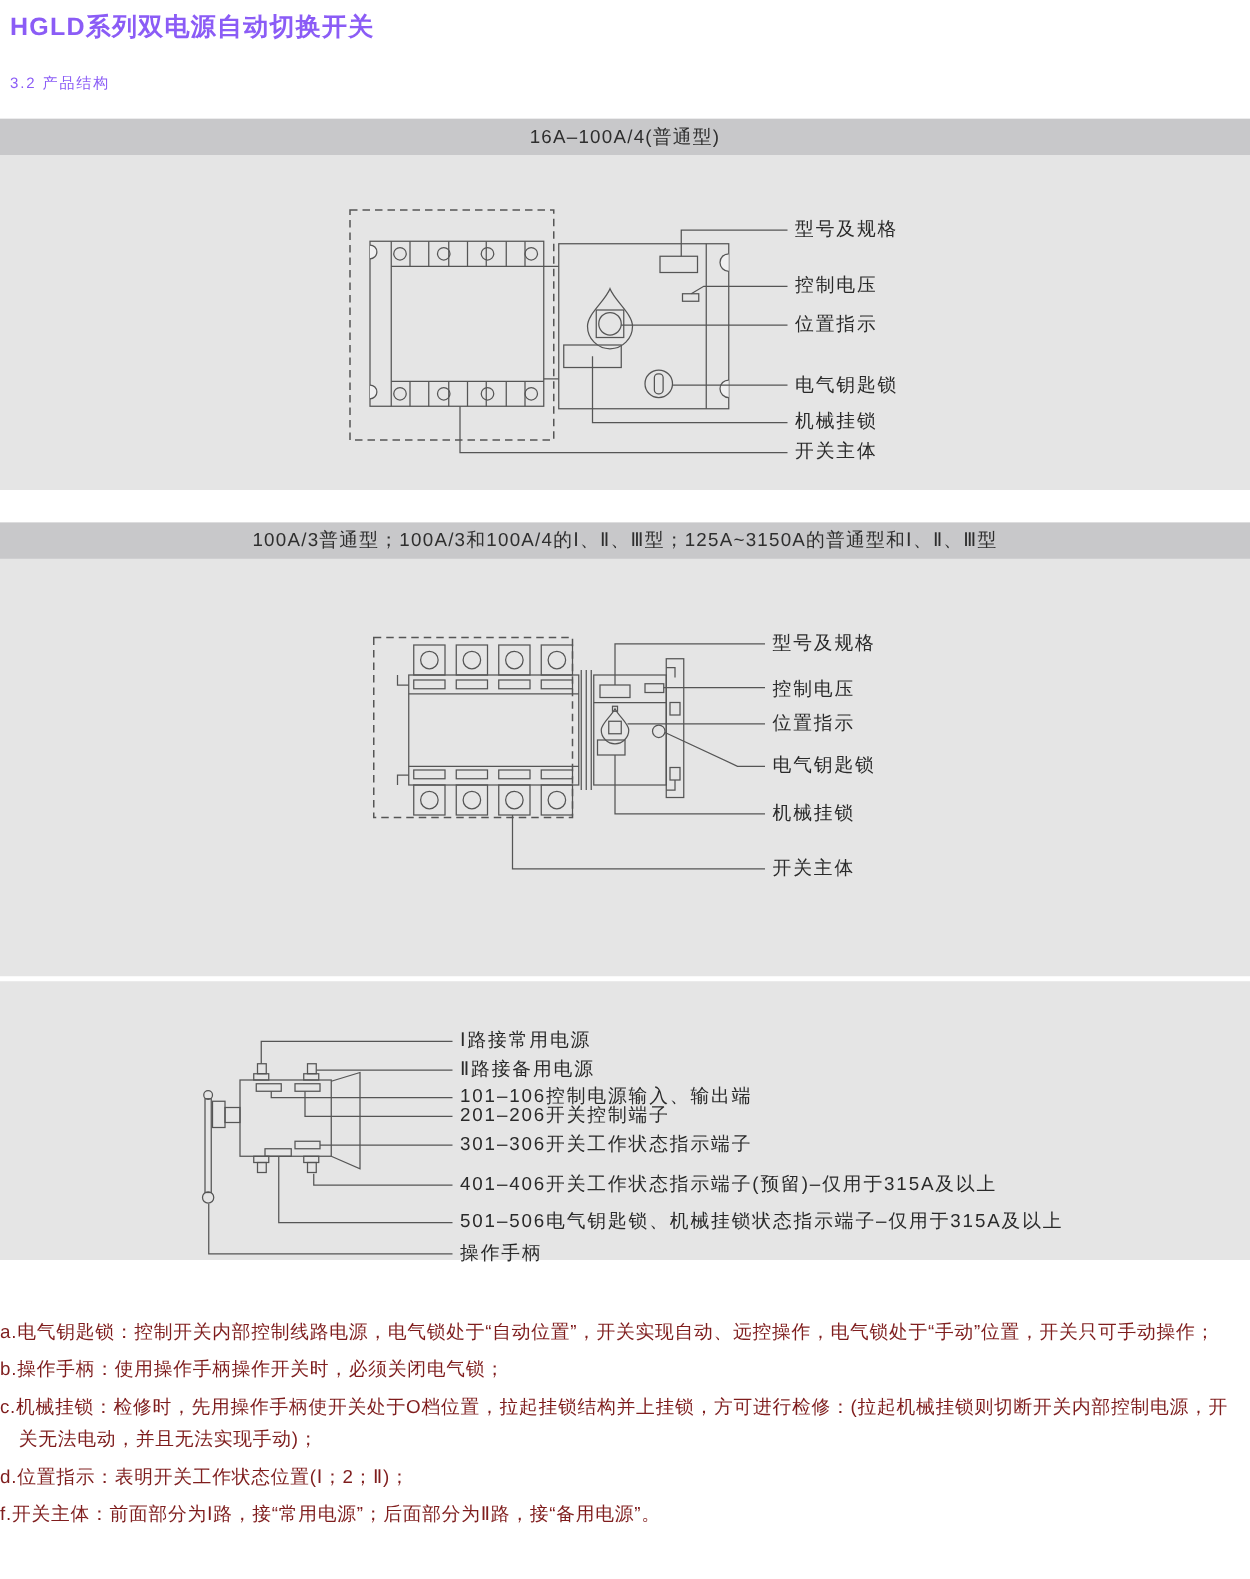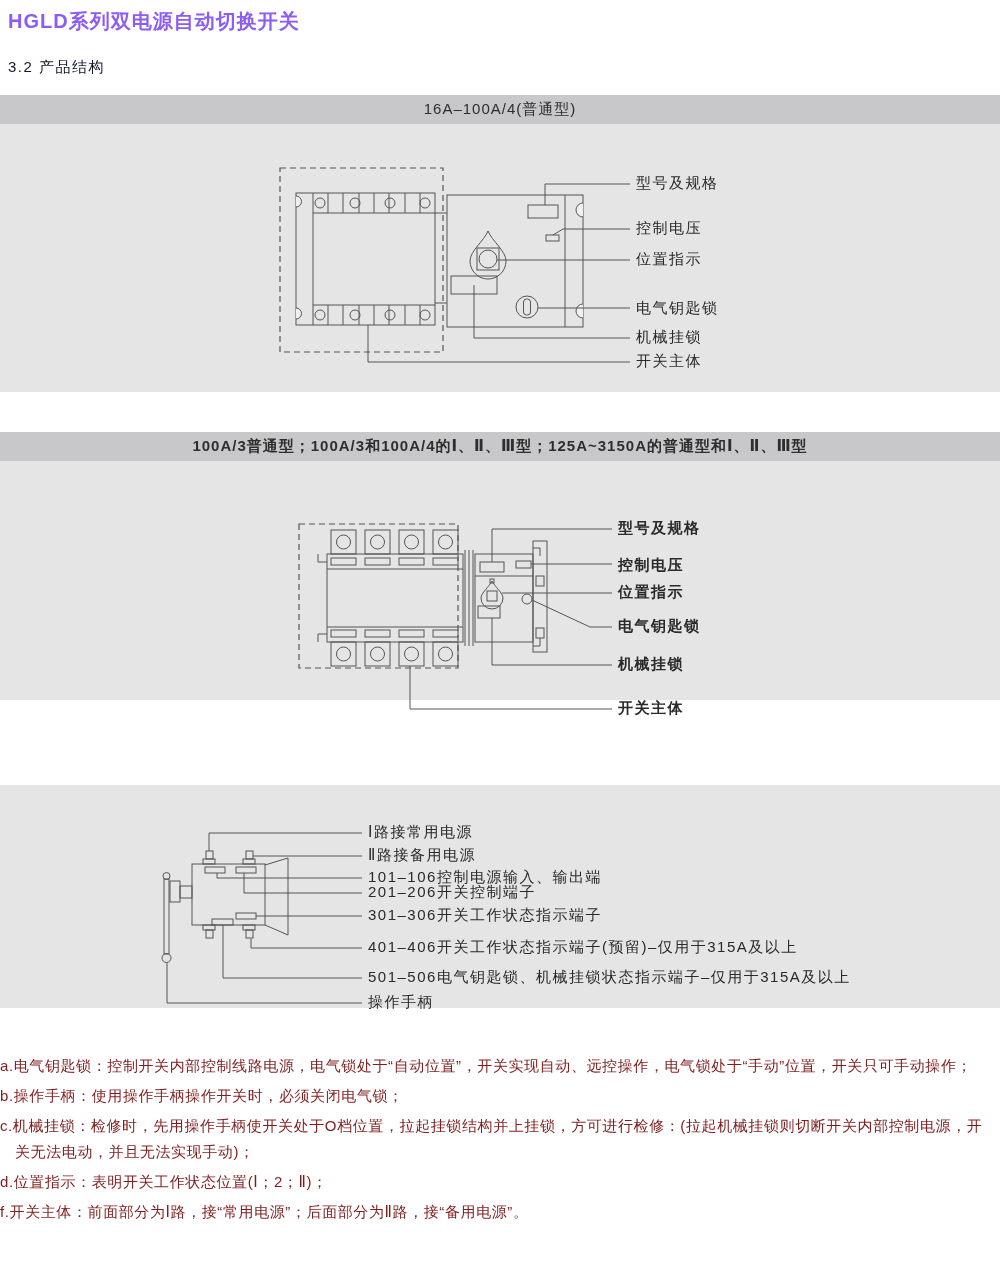--- a/index.html
+++ b/index.html
@@ -7,25 +7,25 @@
     width:1000px; height:1263px; position:relative; overflow:hidden;
     background:#ffffff; color:#1c1c1c;
     font-family:"Liberation Sans","DejaVu Sans",sans-serif;
   }
   .page-title {
     position:absolute; left:8px; top:8px;
     font-size:20px; font-weight:bold; color:#8b5cf6; letter-spacing:1px;
   }
   .section-heading {
     position:absolute; left:8px; top:58px;
-    font-size:15px; letter-spacing:1.5px; color:#0f172a;
+    font-size:12px; letter-spacing:1.5px; color:#8b5cf6;
   }
   .panel { position:absolute; left:0; width:1000px; background:#e5e5e5; }
   #panel1 { top:95px;  height:297px; }
-  #panel2 { top:432px; height:268px;font-weight:bold; }
+  #panel2 { top:418px; height:363px; }
   #panel3 { top:785px; height:223px; }
   .panel-header {
     height:29px; background:#c8c8ca;
     display:flex; align-items:center; justify-content:center;
     font-size:15px; color:#2e2e2e; letter-spacing:1px;
   }
   .panel svg { position:absolute; left:0; width:1000px; display:block; }
   #panel1 svg { top:29px; height:268px; }
   #panel2 svg { top:29px; height:296px; }
   #panel3 svg { top:0;    height:255px; }

